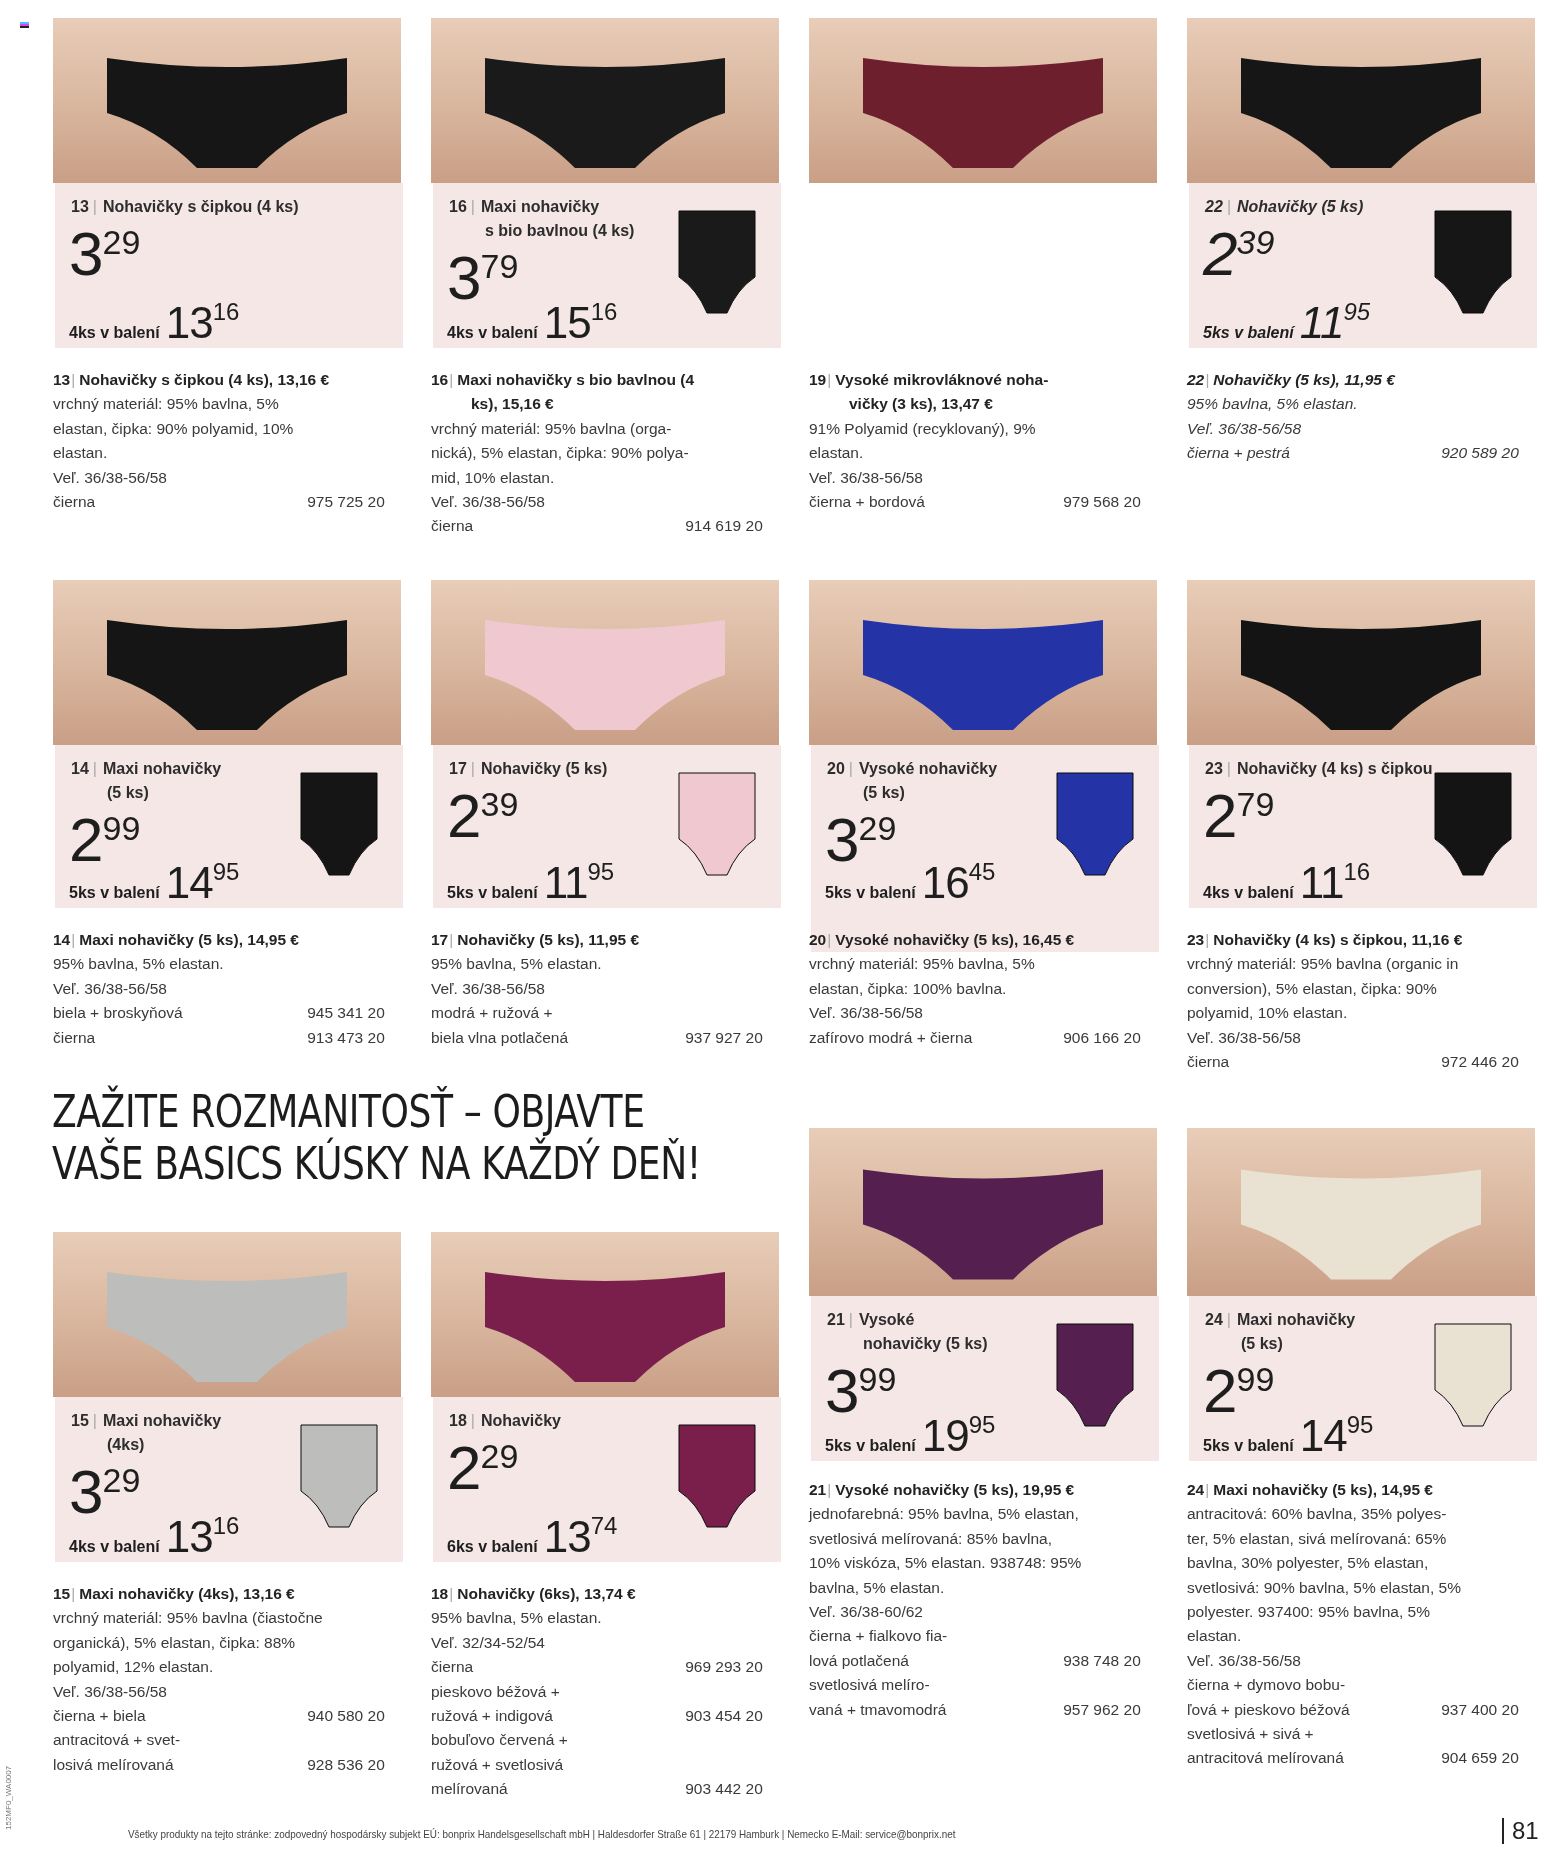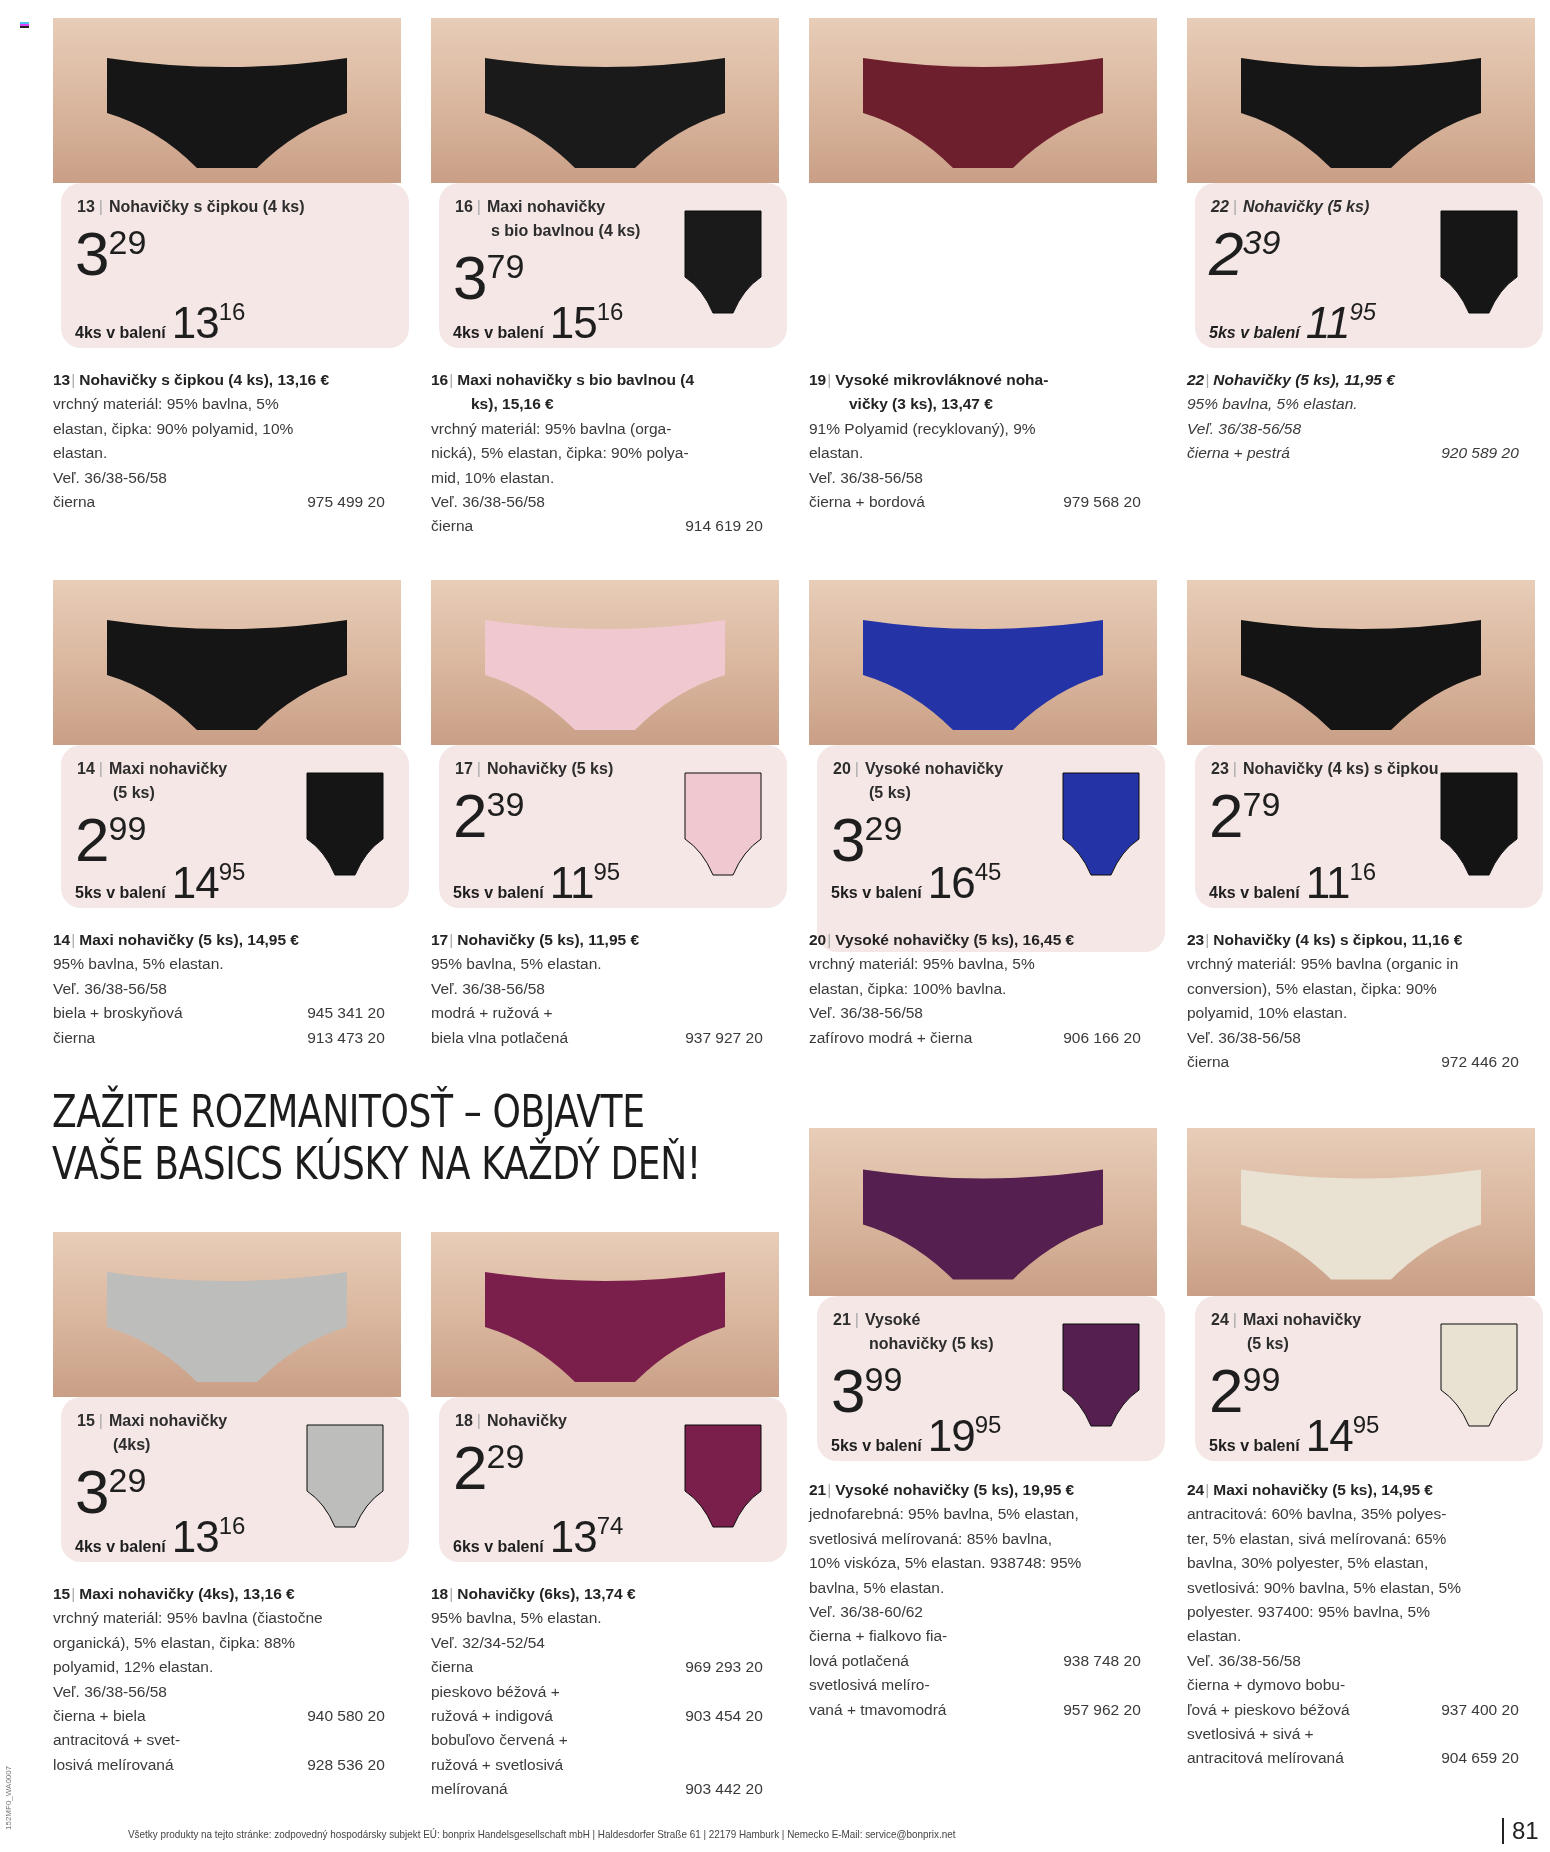--- a/index.html
+++ b/index.html
@@ -6,21 +6,21 @@
   html, body { width: 1550px; height: 1852px; background: #ffffff; overflow: hidden; }
   body { position: relative; font-family: "DejaVu Sans", "Liberation Sans", sans-serif; color: #2a2a2a; }
 
   .reg-mark { position: absolute; left: 20px; top: 22px; width: 9px; height: 7px; }
   .reg-mark i { display: block; height: 2px; }
   .side-code { position: absolute; left: 4px; top: 1690px; width: 10px; height: 140px; writing-mode: vertical-rl; transform: rotate(180deg); font-size: 8px; color: #777; white-space: nowrap; font-family: "Liberation Sans", sans-serif; }
 
   .card { position: absolute; width: 348px; }
   .photo { position: absolute; left: 0; top: 0; width: 348px; background: linear-gradient(180deg, #e8cdb8 0%, #d9b59d 55%, #c99f86 100%); overflow: hidden; }
   .photo .garment { position: absolute; left: 50%; transform: translateX(-50%); }
-  .pricebox { position: absolute; left: 8px; width: 348px; background: #f4e7e6; border-radius: 20px; }
+  .pricebox { position: absolute; left: 2px; width: 348px; background: #f4e7e6; }
   .pb-title { position: absolute; left: 16px; top: 12px; font-size: 16px; font-weight: bold; line-height: 24px; color: #2d2d2d; font-family: "Liberation Sans", sans-serif; }
   .pb-title .num { margin-right: 4px; }
   .pb-title .sep { color: #aaa; margin-right: 6px; font-weight: normal; }
   .pb-title .line2 { display: block; padding-left: 36px; }
   .price { position: absolute; left: 14px; font-family: "Liberation Sans", sans-serif; color: #1e1e1e; line-height: 1; }
   .price .big { font-size: 62px; font-weight: normal; letter-spacing: -1px; }
   .price .cents { font-size: 34px; vertical-align: top; position: relative; top: 2px; }
   .pack { position: absolute; left: 14px; font-family: "Liberation Sans", sans-serif; color: #1e1e1e; white-space: nowrap; }
   .pack .lbl { font-size: 16px; font-weight: bold; margin-right: 6px; }
   .pack .big { font-size: 44px; letter-spacing: -1px; }
@@ -62,21 +62,21 @@
         <div class="pack" style="top:115px"><span class="lbl">4ks v balení</span><span class="big">13</span><span class="cents">16</span></div>
       </div>
       <div class="desc" style="top:350px">
         <div class="dtitle"><span>13</span><span class="sep">|</span><span>Nohavičky s čipkou (4 ks), 13,16 €</span></div>
         <div>vrchný materiál: 95% bavlna, 5%</div>
         <div>elastan, čipka: 90% polyamid, 10%</div>
         <div>elastan.</div>
         <div>Veľ. 36/38-56/58</div>
         <div class="row">
           <span>čierna</span>
-          <span class="art">975 499 20</span>
+          <span class="art">975 725 20</span>
         </div>
       </div>
     </div>
     <div class="card" style="left: 431px; top: 18px; height: 570px;">
       <div class="photo" style="height:165px">
         <svg class="garment" width="260" height="165" viewBox="0 0 260 165" style="top:0">
           <path d="M10 40 Q130 58 250 40 L250 95 Q200 110 160 150 L100 150 Q60 110 10 95 Z" fill="#1a1a1a"></path>
         </svg>
       </div>
       <div class="pricebox" style="top:165px;height:165px">

